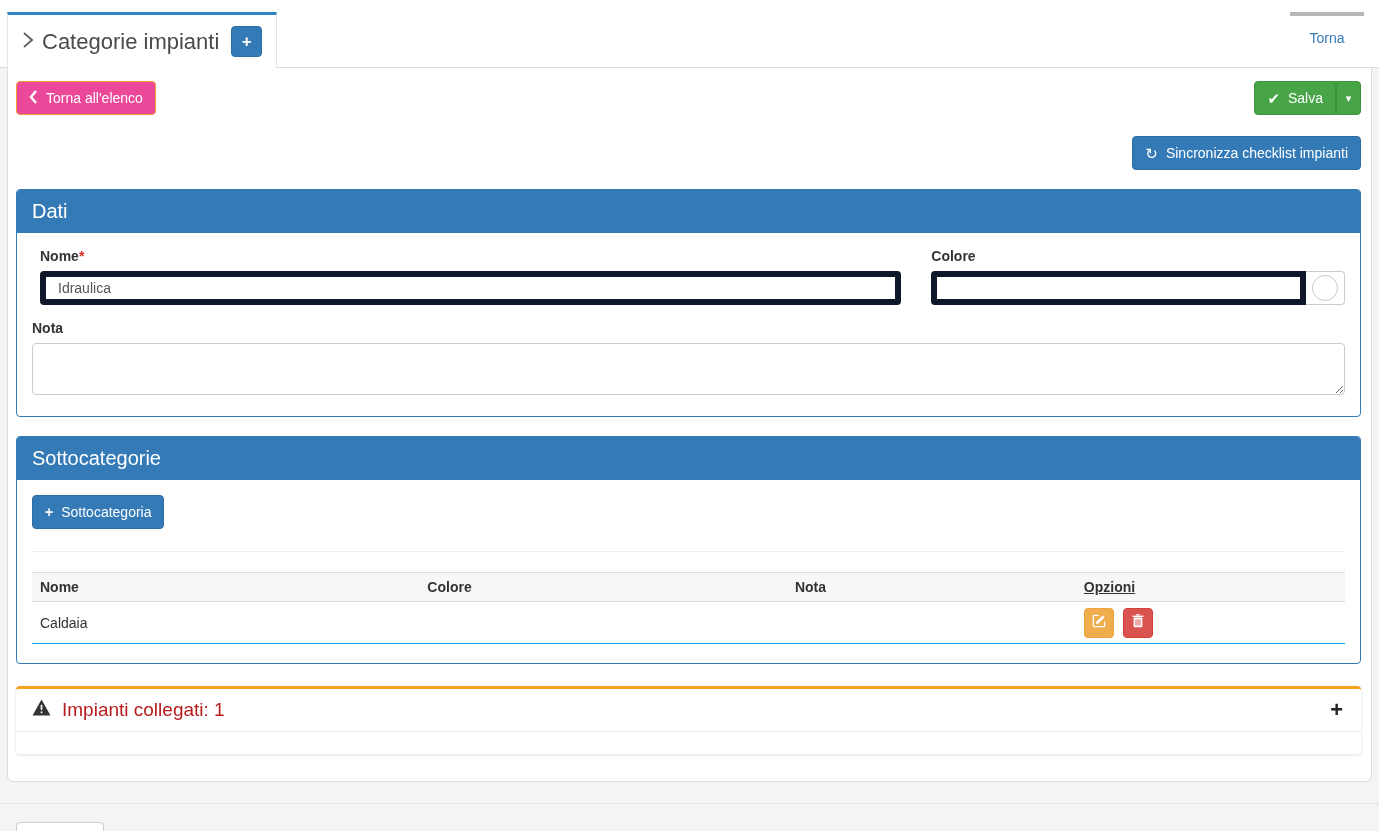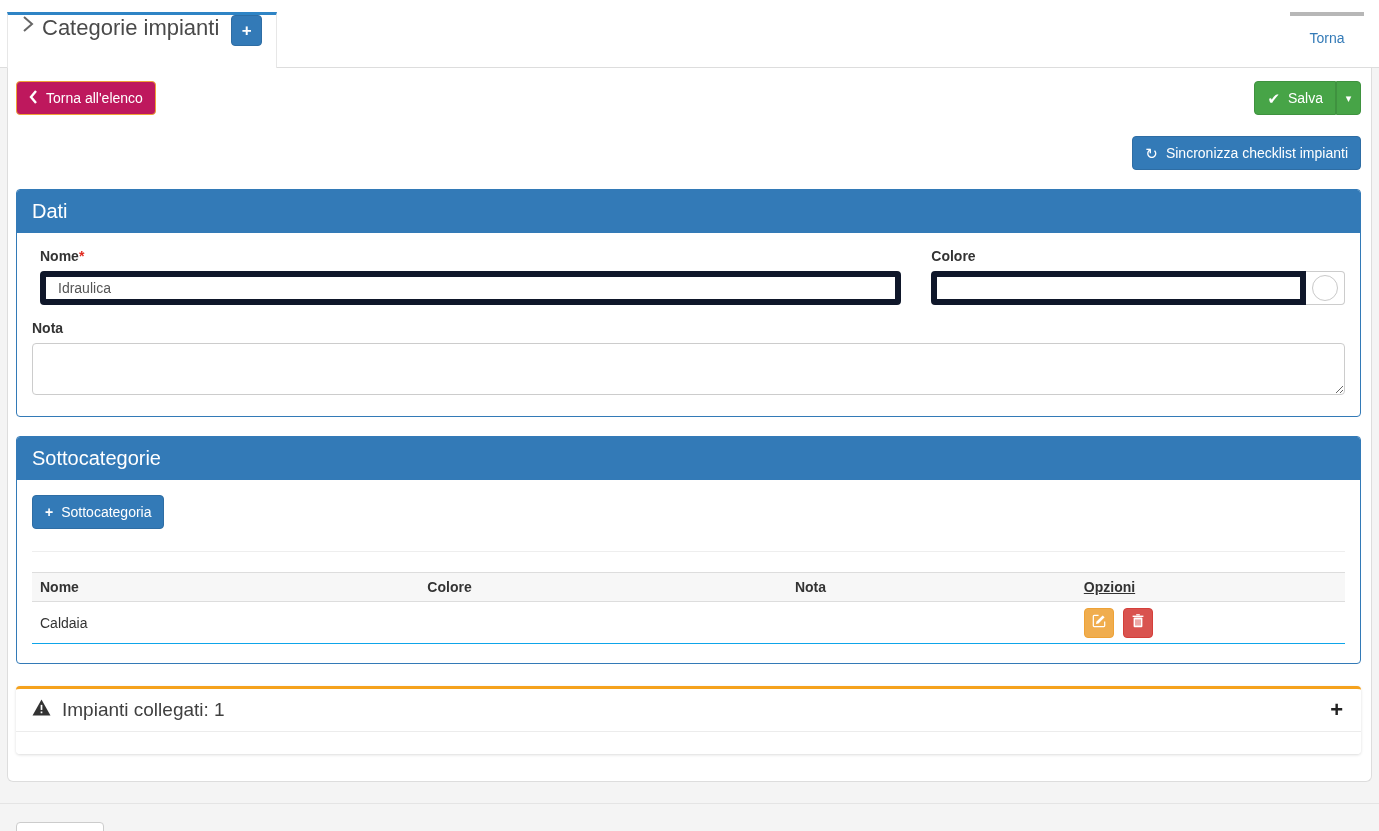--- a/index.html
+++ b/index.html
@@ -19,21 +19,21 @@
     border-bottom:1px solid #ddd;
   }
   .tab-active {
     position:absolute;
     left:7px; top:12px; bottom:-1px;
     width:270px;
     background:#fff;
     border:1px solid #e7e7e7;
     border-top:3px solid #2e84c5;
     border-bottom:none;
-    display:flex; align-items:flex-start;
+    display:flex; align-items:center;
     padding:0 14px;
     z-index:2;
   }
   .tab-title {
     font-size:22px;
     color:#4a4a4a;
     margin:0 12px 0 8px;
     white-space:nowrap;
   }
   .tab-add-btn {
@@ -75,21 +75,21 @@
     display:inline-flex; align-items:center; justify-content:center; gap:8px;
     height:34px;
     padding:6px 12px;
     font-size:14px;
     color:#fff;
     border-radius:4px;
     border:1px solid transparent;
     cursor:pointer;
     white-space:nowrap;
   }
-  .btn-warning { background:#be185d; border-color:#eea236; }
+  .btn-warning { background:#ec4899; border-color:#eea236; }
   .btn-success { background:#47a447; border-color:#3f923f; }
   .btn-primary { background:#337ab7; border-color:#2e6da4; }
 
   .toolbar-row {
     display:flex; justify-content:space-between; align-items:flex-start;
   }
   .btn-group { display:inline-flex; }
   .btn-group .btn-main { border-radius:4px 0 0 4px; }
   .btn-group .btn-caret {
     border-radius:0 4px 4px 0;
@@ -207,21 +207,21 @@
     background:#fff;
     border-radius:4px;
     border-top:3px solid #f5a21d;
     box-shadow:0 1px 3px rgba(0,0,0,0.14);
   }
   .panel-warn-heading {
     display:flex; align-items:center; justify-content:space-between;
     padding:10px 16px;
     border-bottom:1px solid #ececec;
   }
-  .warn-title-wrap { display:flex; align-items:center; gap:11px; font-size:19px; color:#404040; }
+  .warn-title-wrap { display:flex; align-items:center; gap:11px; font-size:19px; color:#b91c1c; }
   .warn-expand {
     font-size:22px; font-weight:bold; color:#222;
     cursor:pointer; line-height:1; padding:0 2px;
   }
   .panel-warn-body { height:22px; border-radius:0 0 4px 4px; background:#fff; }
 
   
   .page-divider { border:none; border-top:1px solid #e4e4e4; margin:21px 0 0; }
   .partial-button {
     position:absolute;

